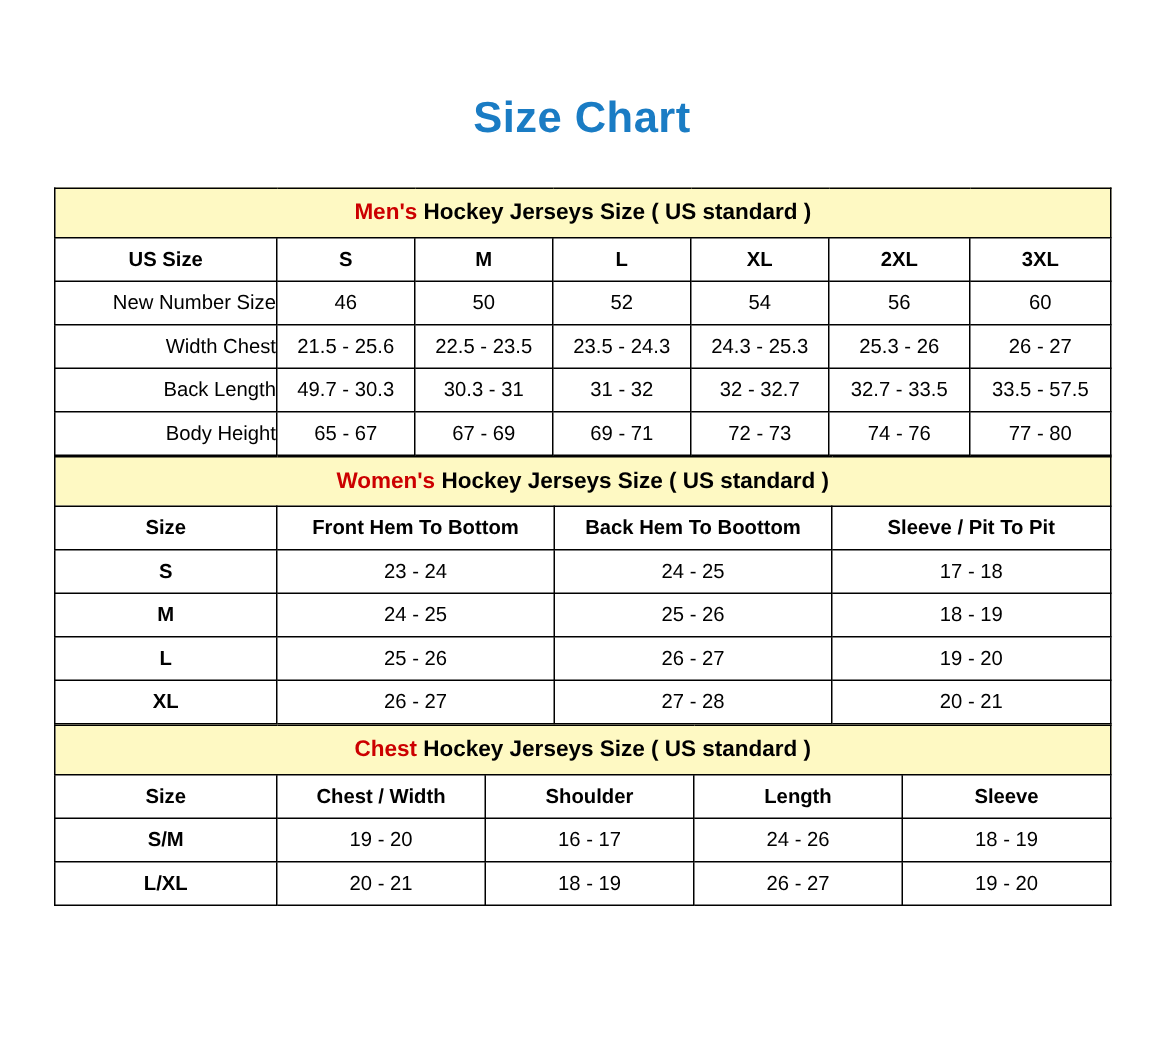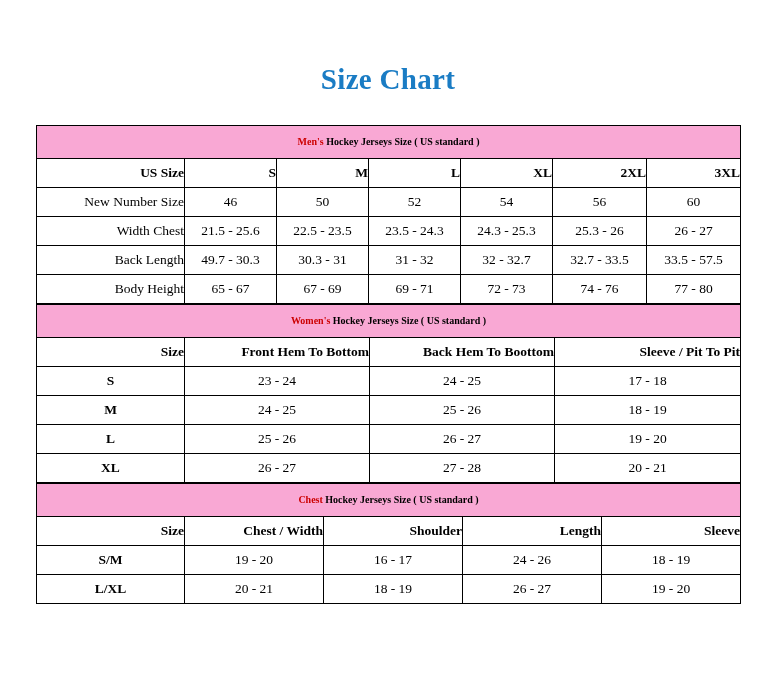--- a/index.html
+++ b/index.html
@@ -12,21 +12,20 @@
     height: 692px;
     font-family: "Liberation Sans", sans-serif;
     color: #000000;
     overflow: hidden;
   }
   .page {
     position: relative;
     width: 776px;
     height: 512px;
     box-sizing: border-box;
-    font-family: Liberation Serif, serif;
   }
   .title {
     text-align: center;
     color: #1a7cc4;
     font-size: 29px;
     font-weight: bold;
     letter-spacing: 0.3px;
     padding-top: 62px;
     padding-bottom: 0;
     line-height: 1.2;
@@ -42,34 +41,33 @@
   td, th {
     border: 1px solid #000000;
     font-size: 13.5px;
     text-align: center;
     vertical-align: middle;
     padding: 0;
     height: 28px;
     font-weight: normal;
   }
   .banner td {
-    background: #f9a8d4;
-    font-weight: bold;
-    font-size: 10px;
+    background: #fef9c3;
+    font-weight: bold;
+    font-size: 15px;
     height: 32px;
   }
   .banner .accent-red {
     color: #cc0000;
   }
   .banner .accent-black {
     color: #000000;
   }
   .hdr td {
     font-weight: bold;
-    text-align: right;
   }
   .rowlabel {
     font-weight: normal;
     text-align: right;
   }
   .bold-cell {
     font-weight: bold;
   }
   
   .men col.c0 { width: 148px; }

